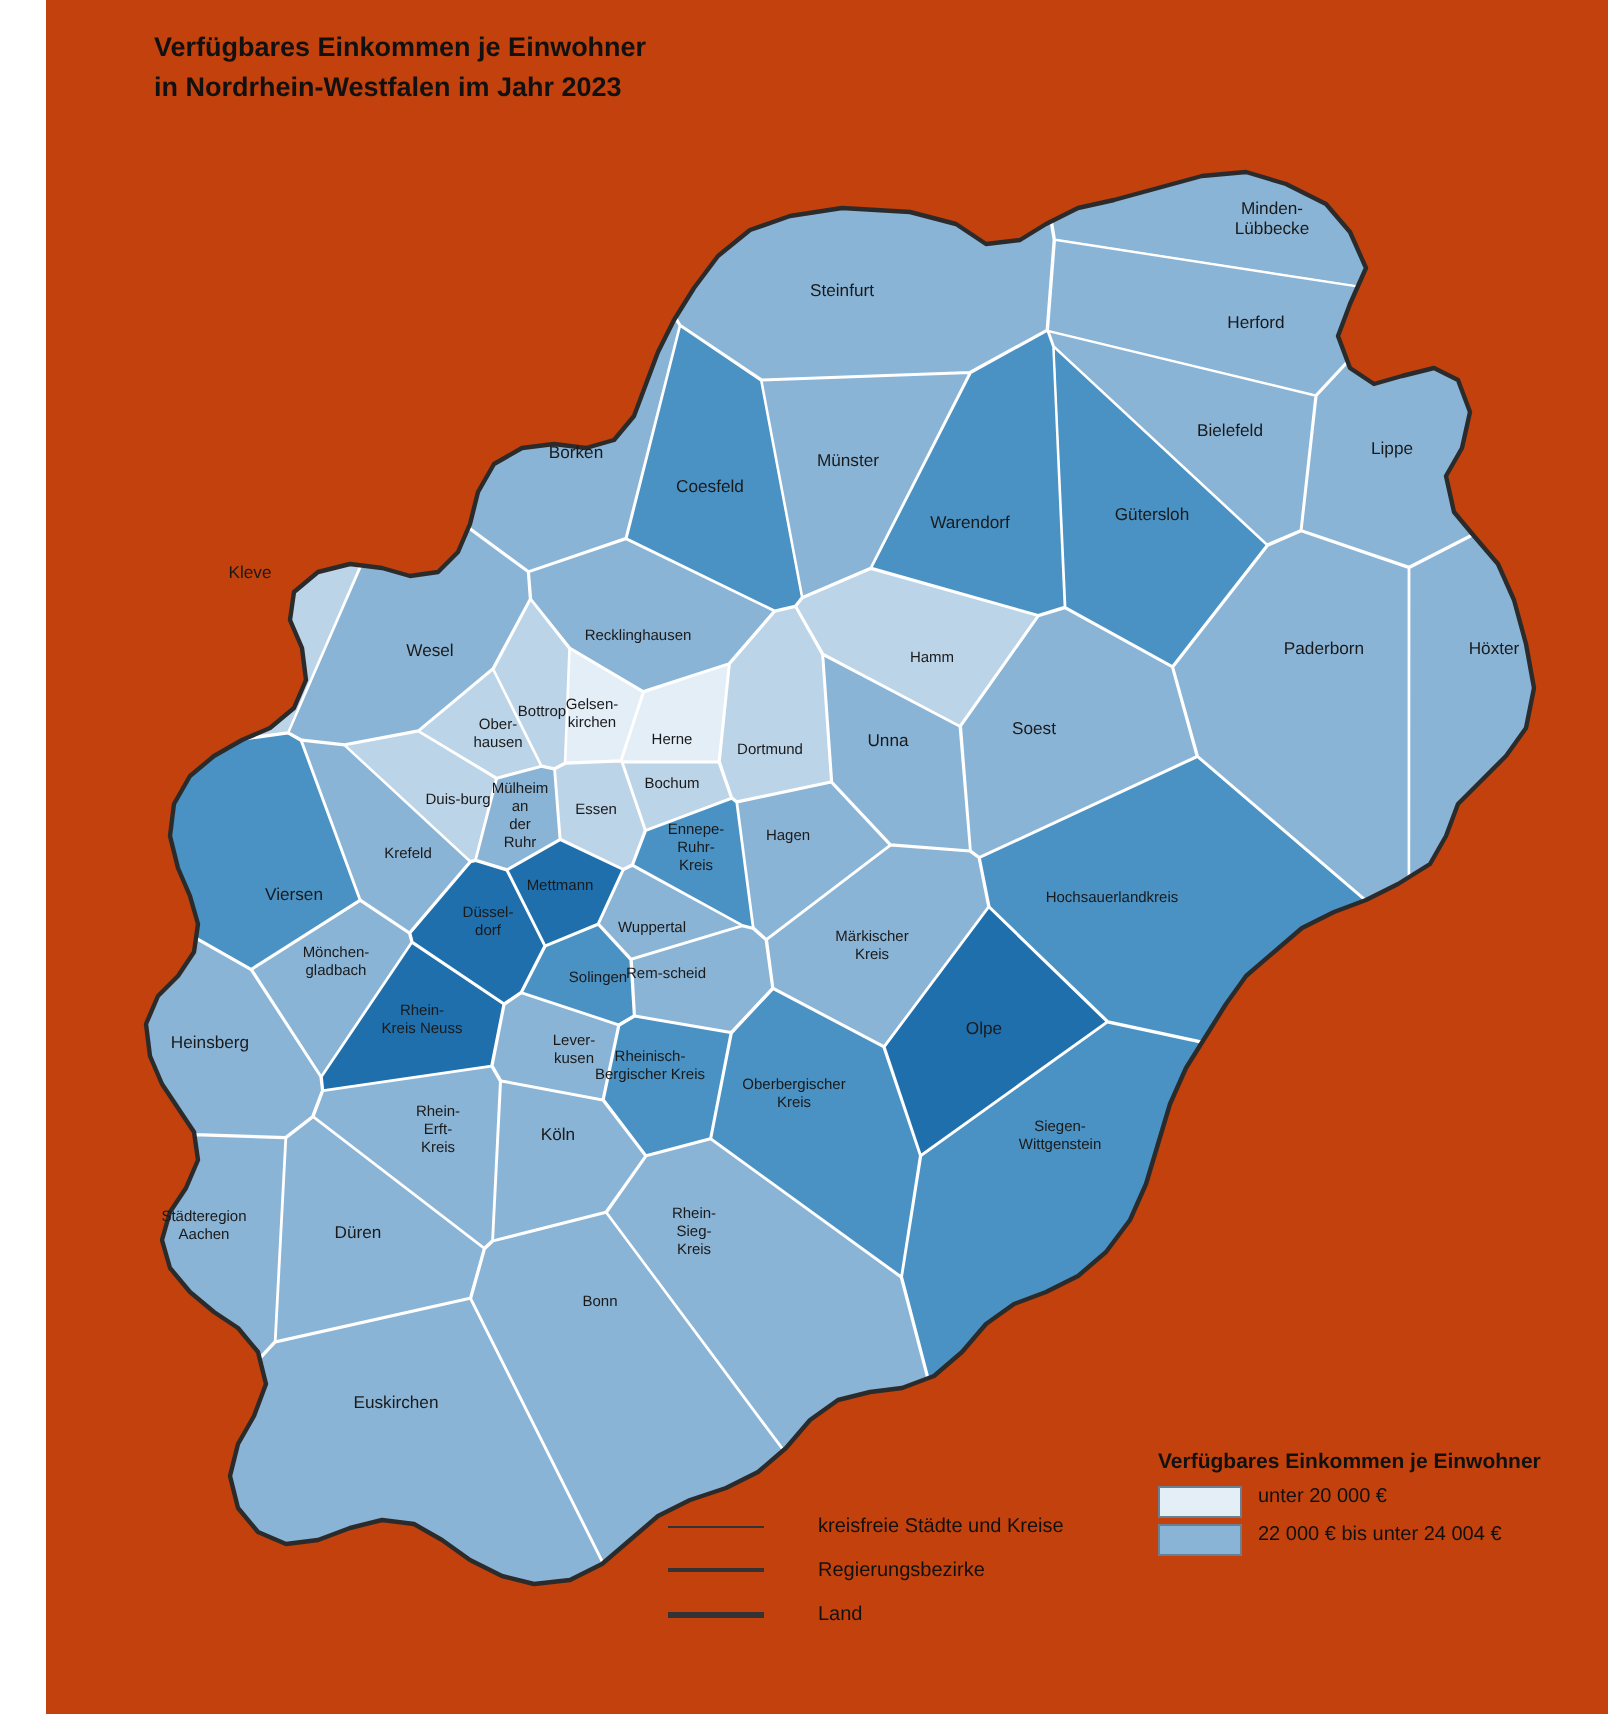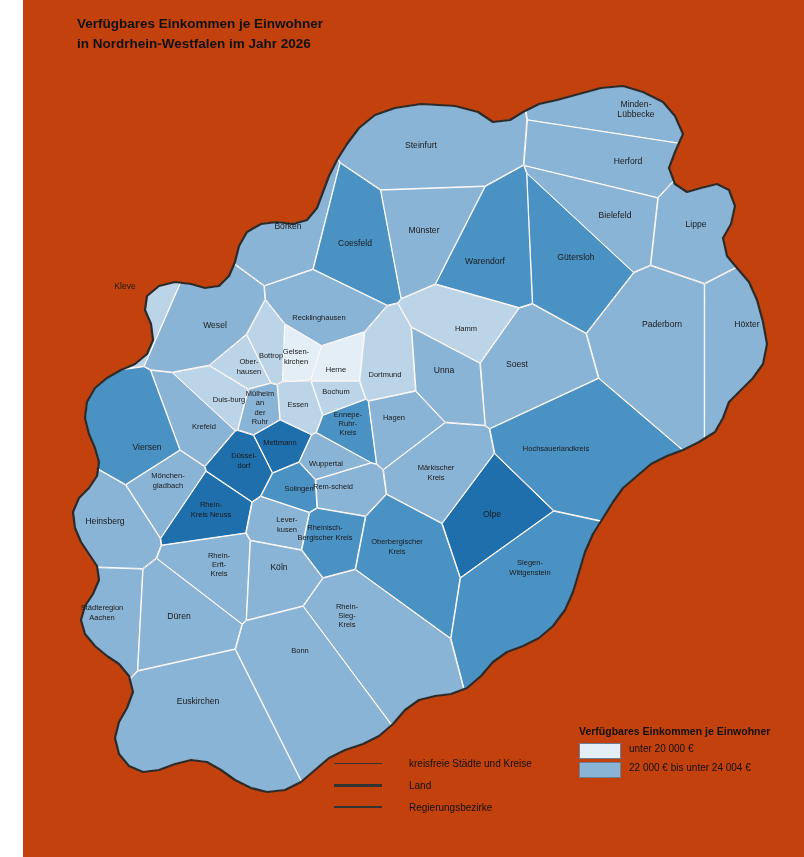--- a/index.html
+++ b/index.html
@@ -109,21 +109,21 @@
     padding-left: 16px;
   }
 </style>
 </head>
 <body>
 
 <div id="page">
 
   <div id="title">
     <div>Verfügbares Einkommen je Einwohner</div>
-    <div>in Nordrhein-Westfalen im Jahr 2026</div>
+    <div>in Nordrhein-Westfalen im Jahr 2023</div>
   </div>
 
   <div id="map-wrap">
     <svg id="map-svg" width="804" height="740" viewBox="0 0 804 740">
       <g id="map-shapes">
           <path d="M503.0,50.7L516.3,44.0L534.3,40.1L556.3,34.1L578.1,28.3L599.8,26.3L619.7,32.1L639.7,42.0L651.7,56.0L659.7,73.9L655.6,83.1L504.5,59.8Z" fill="#8ab4d6" stroke="#ffffff" stroke-width="1"></path>
           <path d="M504.5,60.0L655.6,83.3L651.7,92.1L645.7,108.0L650.5,120.7L634.8,137.6L501.4,105.5L501.0,105.0Z" fill="#8ab4d6" stroke="#ffffff" stroke-width="1"></path>
           <path d="M501.3,105.7L634.7,137.9L627.3,205.1L610.6,212.2L504.0,113.3Z" fill="#8ab4d6" stroke="#ffffff" stroke-width="1"></path>
           <path d="M651.0,121.0L652.2,124.3L664.2,132.3L678.0,128.3L693.9,124.3L705.8,130.3L711.7,146.1L707.7,163.9L699.8,177.8L703.8,195.7L713.3,207.1L681.5,223.3L627.8,205.1L635.3,137.9Z" fill="#8ab4d6" stroke="#ffffff" stroke-width="1"></path>
           <path d="M713.5,207.7L714.0,208.3L725.9,222.3L733.9,240.3L739.8,262.3L743.7,284.1L739.7,303.8L729.8,317.7L718.0,329.7L706.1,341.7L700.1,357.7L692.1,371.7L681.6,378.2L681.7,224.0Z" fill="#8ab4d6" stroke="#ffffff" stroke-width="1"></path>
@@ -237,29 +237,29 @@
 
   <div id="line-legend">
     <div class="line-row">
       <span class="line-sample">
           <i class="lw1"></i>
         </span>
       <span class="line-label">kreisfreie Städte und Kreise</span>
     </div>
     <div class="line-row">
       <span class="line-sample">
+          <i class="lw2"></i>
+        </span>
+      <span class="line-label">Regierungsbezirke</span>
+    </div>
+    <div class="line-row">
+      <span class="line-sample">
           <i class="lw3"></i>
         </span>
       <span class="line-label">Land</span>
-    </div>
-    <div class="line-row">
-      <span class="line-sample">
-          <i class="lw2"></i>
-        </span>
-      <span class="line-label">Regierungsbezirke</span>
     </div>
   </div>
 
   <div id="legend">
     <div id="legend-title">Verfügbares Einkommen je Einwohner</div>
     <div id="legend-rows">
         <div class="legend-row">
           <span class="legend-swatch" style="background: rgb(228, 238, 247);"></span>
           <span class="legend-label">unter 20 000 €</span>
         </div>

